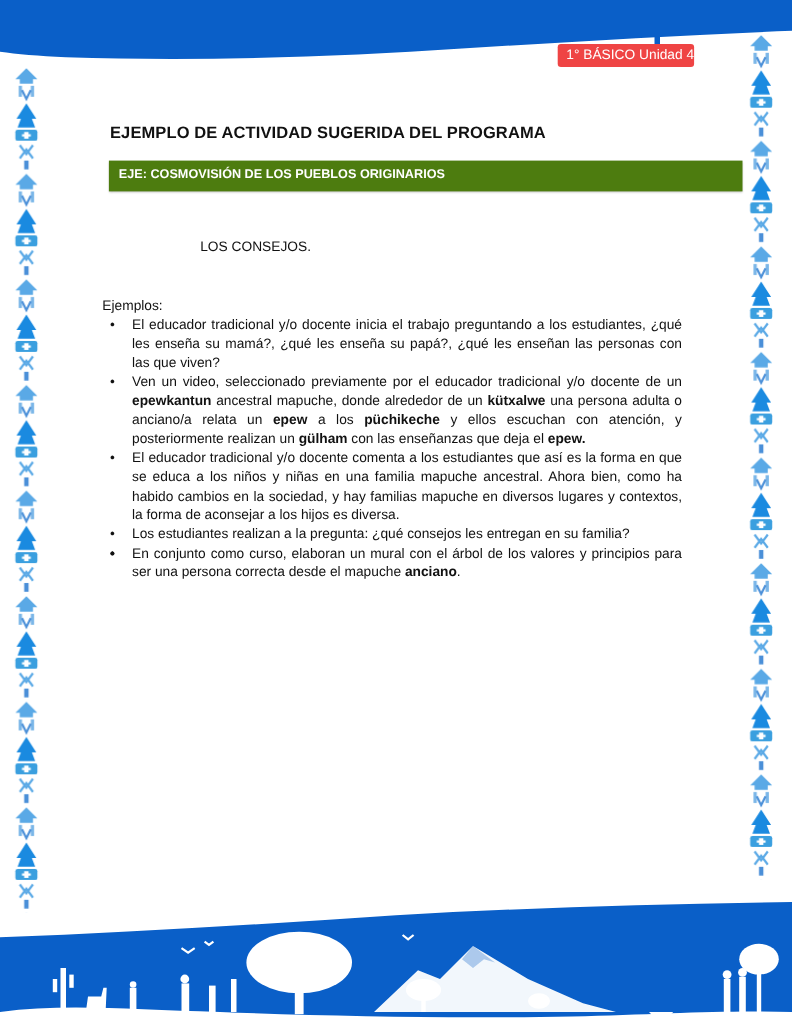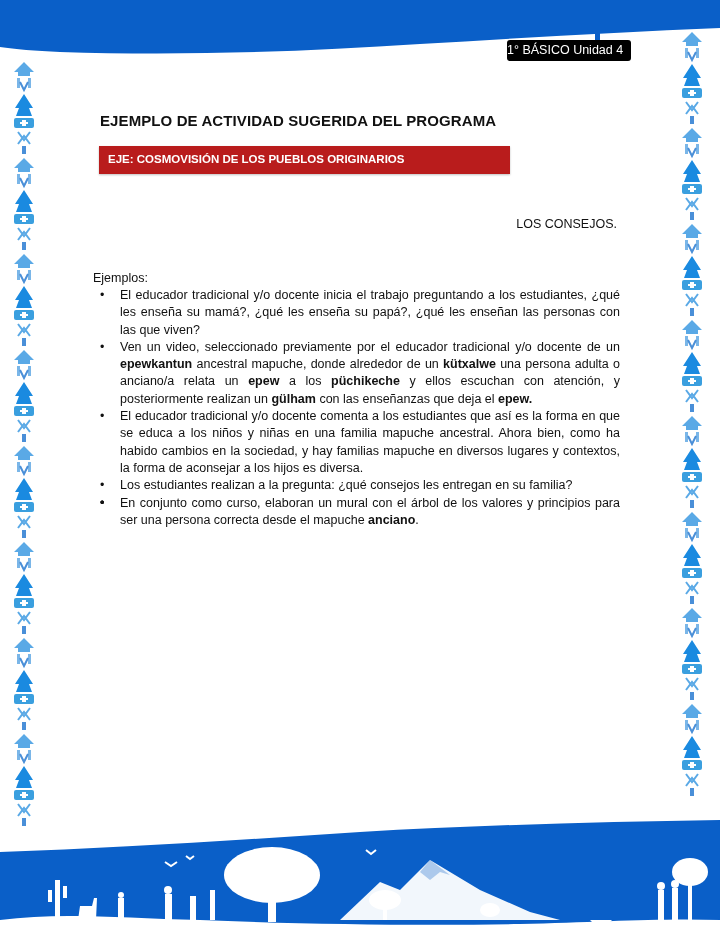--- a/index.html
+++ b/index.html
@@ -6,42 +6,42 @@
   body {
     width:720px; height:932px; position:relative; overflow:hidden;
     background:#ffffff;
     font-family: "Liberation Sans", sans-serif;
     color:#111;
   }
   .top-wave { position:absolute; left:0; top:0; width:720px; height:62px; }
   .unit-tab-stem { position:absolute; left:595px; top:30px; width:5px; height:12px; background:#0a5fc8; }
   .unit-badge {
     position:absolute; left:507px; top:40px; width:124px; height:21px;
-    background:#000000; color:#fff; border-radius:3px;
-    font-size:12.5px; line-height:21px; text-align:left;
+    background:#ef4444; color:#fff; border-radius:3px;
+    font-size:12.5px; line-height:21px; text-align:right;
   }
   .border-col { position:absolute; width:32px; }
   .border-left { left:8px; top:60px; height:770px; }
   .border-right { left:676px; top:30px; height:770px; }
   .page-title {
     position:absolute; left:100px; top:112px; width:520px; 
     font-weight:bold; font-size:15px; letter-spacing:0.1px;
   }
   .eje-banner {
-    position:absolute; left:99px; top:146px; width:411px; height:28px;
-    background:#b91c1c; box-shadow:0 1px 2px rgba(0,0,0,0.25);
+    position:absolute; left:99px; top:146px; width:576px; height:28px;
+    background:#4d7c0f; box-shadow:0 1px 2px rgba(0,0,0,0.25);
   }
   .eje-label {
     position:absolute; left:9px; top:7px; color:#fff; font-weight:bold; font-size:11.5px;
   }
   .activity {
     position:absolute; left:107px; top:216px; width:510px;
     font-size:12.5px; line-height:17px;
   }
-  .activity .line2 { padding-left:75px;text-align:right; }
+  .activity .line2 { padding-left:75px; }
   .examples-label {
     position:absolute; left:93px; top:271px; font-size:12.5px;
   }
   .examples {
     position:absolute; left:100px; top:287px; width:520px; margin:0; padding:0;
     list-style:none; font-size:12.5px; line-height:17.3px;
   }
   .examples li {
     position:relative; padding-left:20px; text-align:justify;
   }

